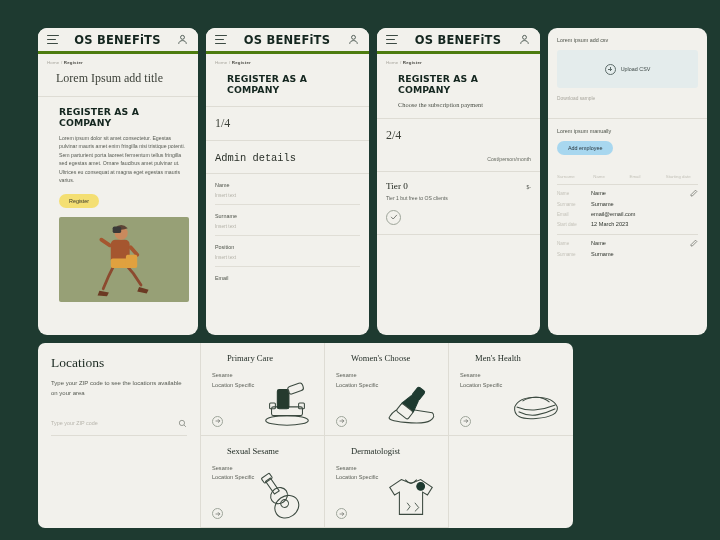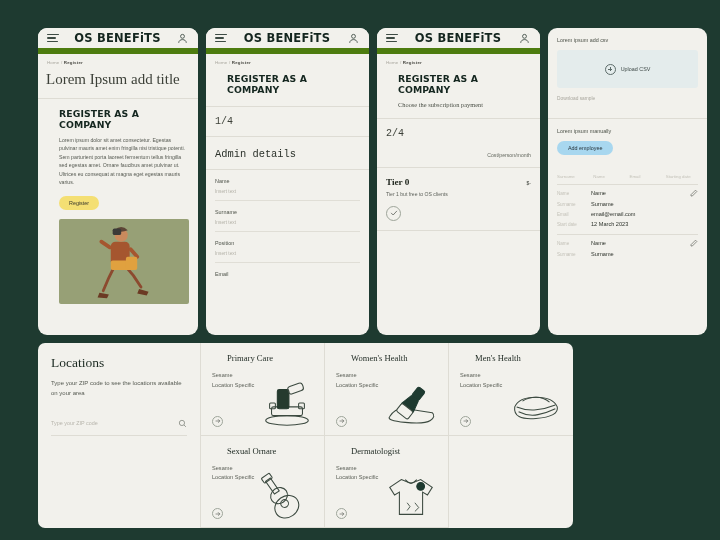--- a/index.html
+++ b/index.html
@@ -21,21 +21,21 @@
     position: relative;
     display: flex; flex-direction: column;
   }
   .phone.p2, .phone.p3 { width: 163px; }
   .phone.p4 { width: 159px; }
 
   .ph-header {
     height: 26px; flex: 0 0 26px;
     display: flex; align-items: center; justify-content: space-between;
     padding: 0 9px;
-    border-bottom: 6px solid #4d7c0f;
+    border-bottom: 3px solid #4d7c0f;
     background: #f2f1ec;
   }
   .brand {
     font-family: "DejaVu Sans", sans-serif;
     font-weight: 700; font-size: 11.5px; letter-spacing: .2px;
     color: #14261f;
   }
   .hamb { width: 12px; height: 9px; display: flex; flex-direction: column; justify-content: space-between; }
   .hamb i { display: block; height: 1.4px; background: #3d4b44; border-radius: 1px; }
   .hamb i:nth-child(1){ width: 12px; }
@@ -44,21 +44,21 @@
   .avatar-ic { width: 13px; height: 13px; color: #3d4b44; }
 
   .ph-body { flex: 1; overflow: hidden; }
   .crumb {
     font-size: 4.4px; color: #a9a79e; padding: 6px 9px 0;
     letter-spacing: .2px;
   }
   .crumb b { color: #4a4a44; font-weight: 700; }
   .ph-title-serif {
     font-family: "Liberation Serif", serif;
-    font-size: 15px; color: #3c4038; padding: 6px 8px 10px;
+    font-size: 12px; color: #3c4038; padding: 6px 18px 10px;
   }
   .divider { height: 1px; background: #dedcd4; }
   .sect { padding: 9px; margin-left: 12px; }
   .h-big {
     font-family: "DejaVu Sans", sans-serif;
     font-weight: 700; font-size: 9.3px; letter-spacing: .1px; color: #14261f;
   }
   .body-sm {
     font-size: 5.2px; line-height: 1.62; color: #565a52; margin-top: 6px;
   }
@@ -70,31 +70,31 @@
     background: #f4df73; color: #3b3a2c;
     font-size: 5.4px; padding: 4px 10px; border-radius: 10px;
     border: none;
   }
   .illus {
     margin: 9px 0 0; height: 85px; width: 100%;
     background: #97a076; border-radius: 2px;
     position: relative; overflow: hidden;
   }
 
-  .step-no { font-family: Liberation Mono, monospace; font-size: 10px; color: #3c4038; padding: 9px; }
+  .step-no { font-family: Liberation Serif, serif; font-size: 12px; color: #3c4038; padding: 9px; }
   .step-title { font-family: Liberation Mono, monospace; font-size: 10.4px; color: #2c322b; padding: 11px 9px 9px; }
 
   .field { padding: 0 9px; }
   .field-label { font-size: 5.4px; color: #4d5249; padding-top: 8px; }
   .field-ph { font-size: 4.8px; color: #b4b2a8; padding: 5px 0 6px; }
   .field-rule { height: 1px; background: #e0ded6; }
 
   .cost-label { font-size: 5.2px; color: #666a61; text-align: right; padding: 4px 9px 9px; }
   .tier { padding: 9px; }
-  .tier-head { display: flex; justify-content: space-between; align-items: baseline; font-weight: bold; }
+  .tier-head { display: flex; justify-content: space-between; align-items: baseline; }
   .tier-name { font-family: "Liberation Serif", serif; font-size: 9.2px; color: #21271f; }
   .tier-price { font-size: 5px; color: #5d615a; }
   .tier-desc { font-size: 5.1px; line-height: 1.55; color: #5d615a; margin-top: 4px; }
   .check {
     margin-top: 7px;
     width: 15px; height: 15px; border-radius: 50%;
     border: 1px solid #9ea59a; display: flex; align-items: center; justify-content: center;
   }
   .check svg { width: 8px; height: 8px; color: #5d615a; }
 
@@ -397,21 +397,21 @@
           </svg>
         </div>
         <div class="arrow-btn">
           <svg viewBox="0 0 24 24" fill="none" stroke="currentColor" stroke-width="2.6" stroke-linecap="round" stroke-linejoin="round">
               <path d="M4 12h15M13 6l6 6-6 6"></path>
             </svg>
         </div>
       </div>
 
       <div class="card">
-        <div class="card-title">Women's Health</div>
+        <div class="card-title">Women's Choose</div>
         <div class="card-sub">
           <div>Sesame</div>
           <div>Location Specific</div>
         </div>
         <div class="card-illus">
           <svg viewBox="0 0 60 50" fill="none" stroke="#3c4a40" stroke-width="1.1">
             <path d="M8 38q6-10 18-8t26 4q4 4-2 8t-26 2-16-6z"></path>
             <g transform="rotate(38 30 25)">
               <rect x="25" y="6" width="9" height="12" rx="2" fill="#1e3a30" stroke="#1e3a30"></rect>
               <path d="M25 18h9l3 12a5 5 0 01-15 0z" fill="#1e3a30" stroke="#1e3a30"></path>
@@ -441,21 +441,21 @@
           </svg>
         </div>
         <div class="arrow-btn">
           <svg viewBox="0 0 24 24" fill="none" stroke="currentColor" stroke-width="2.6" stroke-linecap="round" stroke-linejoin="round">
               <path d="M4 12h15M13 6l6 6-6 6"></path>
             </svg>
         </div>
       </div>
 
       <div class="card">
-        <div class="card-title">Sexual Ornare</div>
+        <div class="card-title">Sexual Sesame</div>
         <div class="card-sub">
           <div>Sesame</div>
           <div>Location Specific</div>
         </div>
         <div class="card-illus">
           <svg viewBox="0 0 60 50" fill="none" stroke="#3c4a40" stroke-width="1.1">
             <g transform="rotate(-35 28 30)">
               <ellipse cx="26" cy="36" rx="13" ry="11"></ellipse>
               <ellipse cx="26" cy="22" rx="9" ry="8"></ellipse>
               <circle cx="26" cy="32" r="4"></circle>

